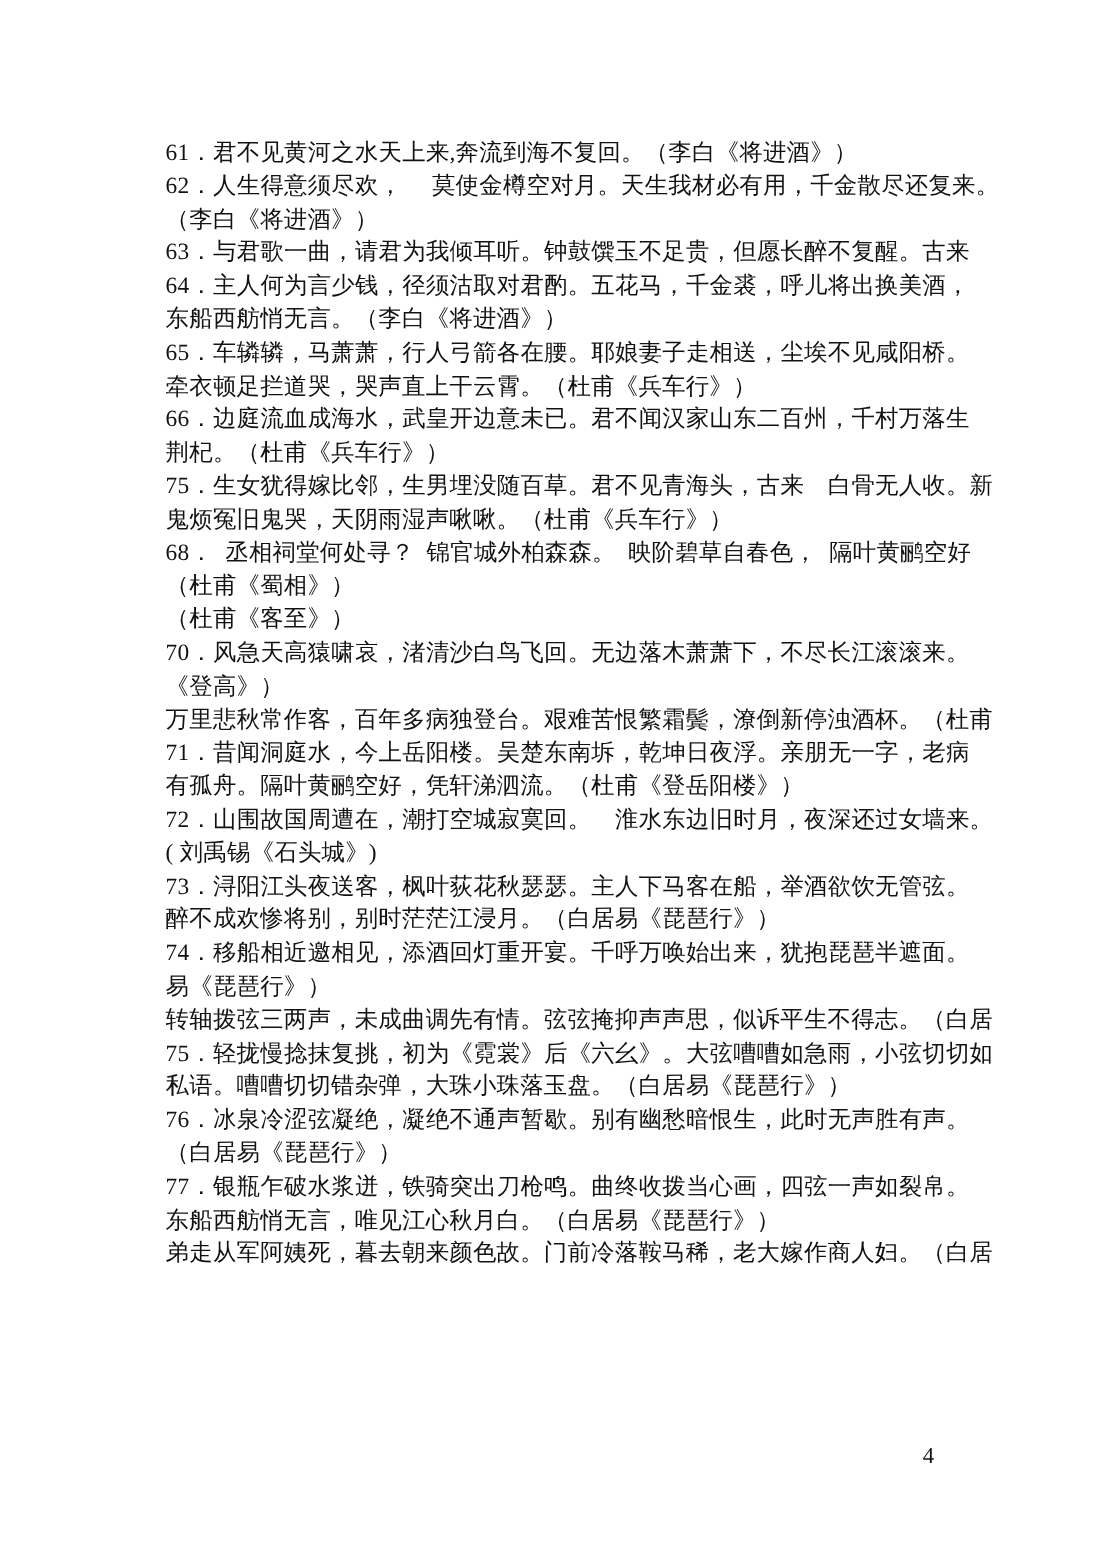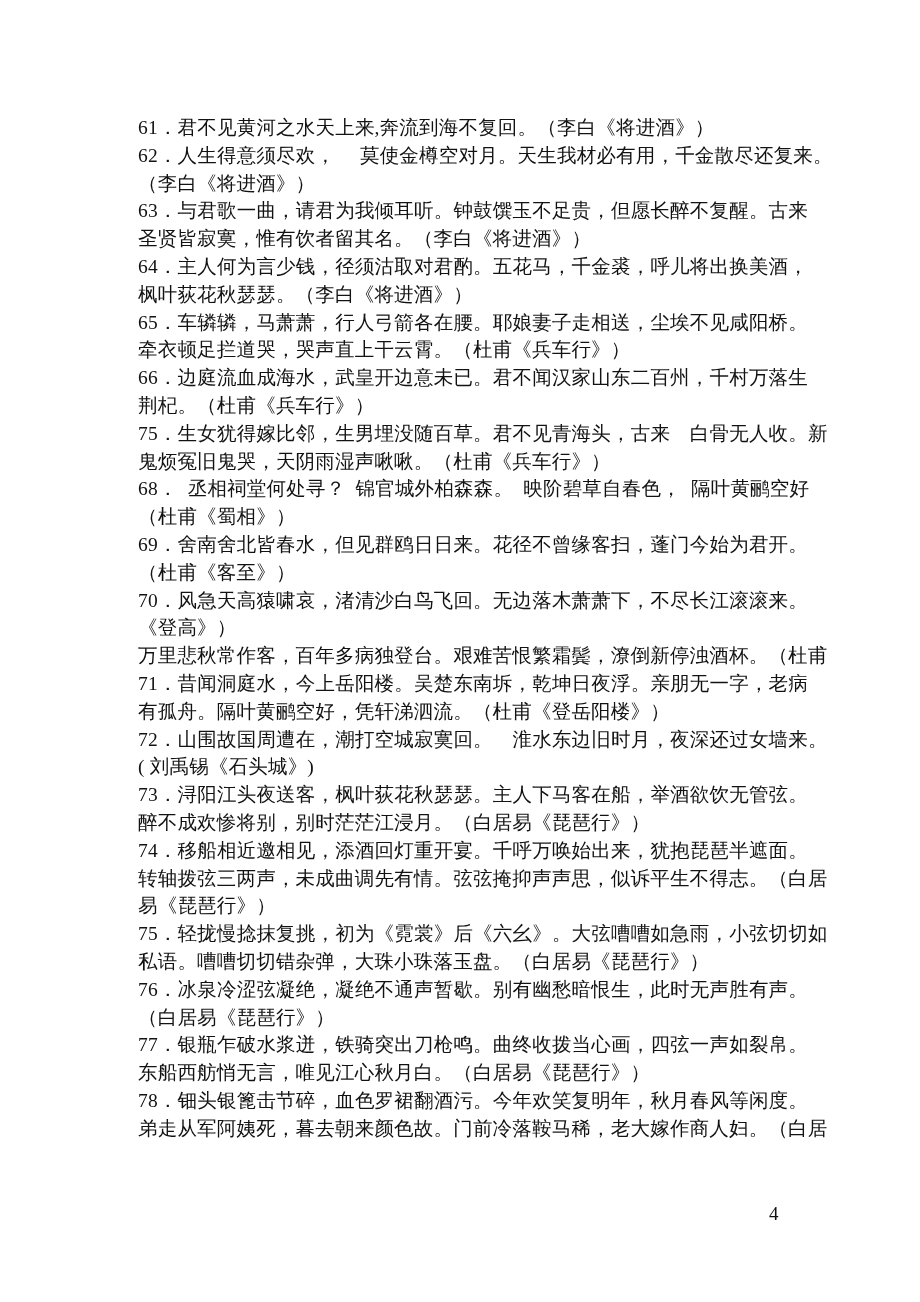--- a/index.html
+++ b/index.html
@@ -40,48 +40,45 @@
 </style>
 </head>
 <body>
 
 <div class="page">
   <div class="text-body">
     <div class="line">61．君不见黄河之水天上来,奔流到海不复回。（李白《将进酒》）</div>
     <div class="line">62．人生得意须尽欢，　 莫使金樽空对月。天生我材必有用，千金散尽还复来。</div>
     <div class="line">（李白《将进酒》）</div>
     <div class="line">63．与君歌一曲，请君为我倾耳听。钟鼓馔玉不足贵，但愿长醉不复醒。古来</div>
-    <div class="line">圣贤皆寂寞，惟有饮者留其名。（李白《将进酒》）</div>
     <div class="line">64．主人何为言少钱，径须沽取对君酌。五花马，千金裘，呼儿将出换美酒，</div>
-    <div class="line">枫叶荻花秋瑟瑟。（李白《将进酒》）</div>
+    <div class="line">东船西舫悄无言。（李白《将进酒》）</div>
     <div class="line">65．车辚辚，马萧萧，行人弓箭各在腰。耶娘妻子走相送，尘埃不见咸阳桥。</div>
     <div class="line">牵衣顿足拦道哭，哭声直上干云霄。（杜甫《兵车行》）</div>
     <div class="line">66．边庭流血成海水，武皇开边意未已。君不闻汉家山东二百州，千村万落生</div>
     <div class="line">荆杞。（杜甫《兵车行》）</div>
     <div class="line">75．生女犹得嫁比邻，生男埋没随百草。君不见青海头，古来　白骨无人收。新</div>
     <div class="line">鬼烦冤旧鬼哭，天阴雨湿声啾啾。（杜甫《兵车行》）</div>
     <div class="line">68．  丞相祠堂何处寻？  锦官城外柏森森。  映阶碧草自春色，  隔叶黄鹂空好</div>
     <div class="line">（杜甫《蜀相》）</div>
-    <div class="line">69．舍南舍北皆春水，但见群鸥日日来。花径不曾缘客扫，蓬门今始为君开。</div>
     <div class="line">（杜甫《客至》）</div>
     <div class="line">70．风急天高猿啸哀，渚清沙白鸟飞回。无边落木萧萧下，不尽长江滚滚来。</div>
     <div class="line">《登高》）</div>
     <div class="line">万里悲秋常作客，百年多病独登台。艰难苦恨繁霜鬓，潦倒新停浊酒杯。（杜甫</div>
     <div class="line">71．昔闻洞庭水，今上岳阳楼。吴楚东南坼，乾坤日夜浮。亲朋无一字，老病</div>
     <div class="line">有孤舟。隔叶黄鹂空好，凭轩涕泗流。（杜甫《登岳阳楼》）</div>
     <div class="line">72．山围故国周遭在，潮打空城寂寞回。　淮水东边旧时月，夜深还过女墙来。</div>
     <div class="line">( 刘禹锡《石头城》)</div>
     <div class="line">73．浔阳江头夜送客，枫叶荻花秋瑟瑟。主人下马客在船，举酒欲饮无管弦。</div>
     <div class="line">醉不成欢惨将别，别时茫茫江浸月。（白居易《琵琶行》）</div>
     <div class="line">74．移船相近邀相见，添酒回灯重开宴。千呼万唤始出来，犹抱琵琶半遮面。</div>
+    <div class="line">易《琵琶行》）</div>
     <div class="line">转轴拨弦三两声，未成曲调先有情。弦弦掩抑声声思，似诉平生不得志。（白居</div>
-    <div class="line">易《琵琶行》）</div>
     <div class="line">75．轻拢慢捻抹复挑，初为《霓裳》后《六幺》。大弦嘈嘈如急雨，小弦切切如</div>
     <div class="line">私语。嘈嘈切切错杂弹，大珠小珠落玉盘。（白居易《琵琶行》）</div>
     <div class="line">76．冰泉冷涩弦凝绝，凝绝不通声暂歇。别有幽愁暗恨生，此时无声胜有声。</div>
     <div class="line">（白居易《琵琶行》）</div>
     <div class="line">77．银瓶乍破水浆迸，铁骑突出刀枪鸣。曲终收拨当心画，四弦一声如裂帛。</div>
     <div class="line">东船西舫悄无言，唯见江心秋月白。（白居易《琵琶行》）</div>
-    <div class="line">78．钿头银篦击节碎，血色罗裙翻酒污。今年欢笑复明年，秋月春风等闲度。</div>
     <div class="line">弟走从军阿姨死，暮去朝来颜色故。门前冷落鞍马稀，老大嫁作商人妇。（白居</div>
   </div>
   <div class="page-number">4</div>
 </div>
 
 </body></html>

